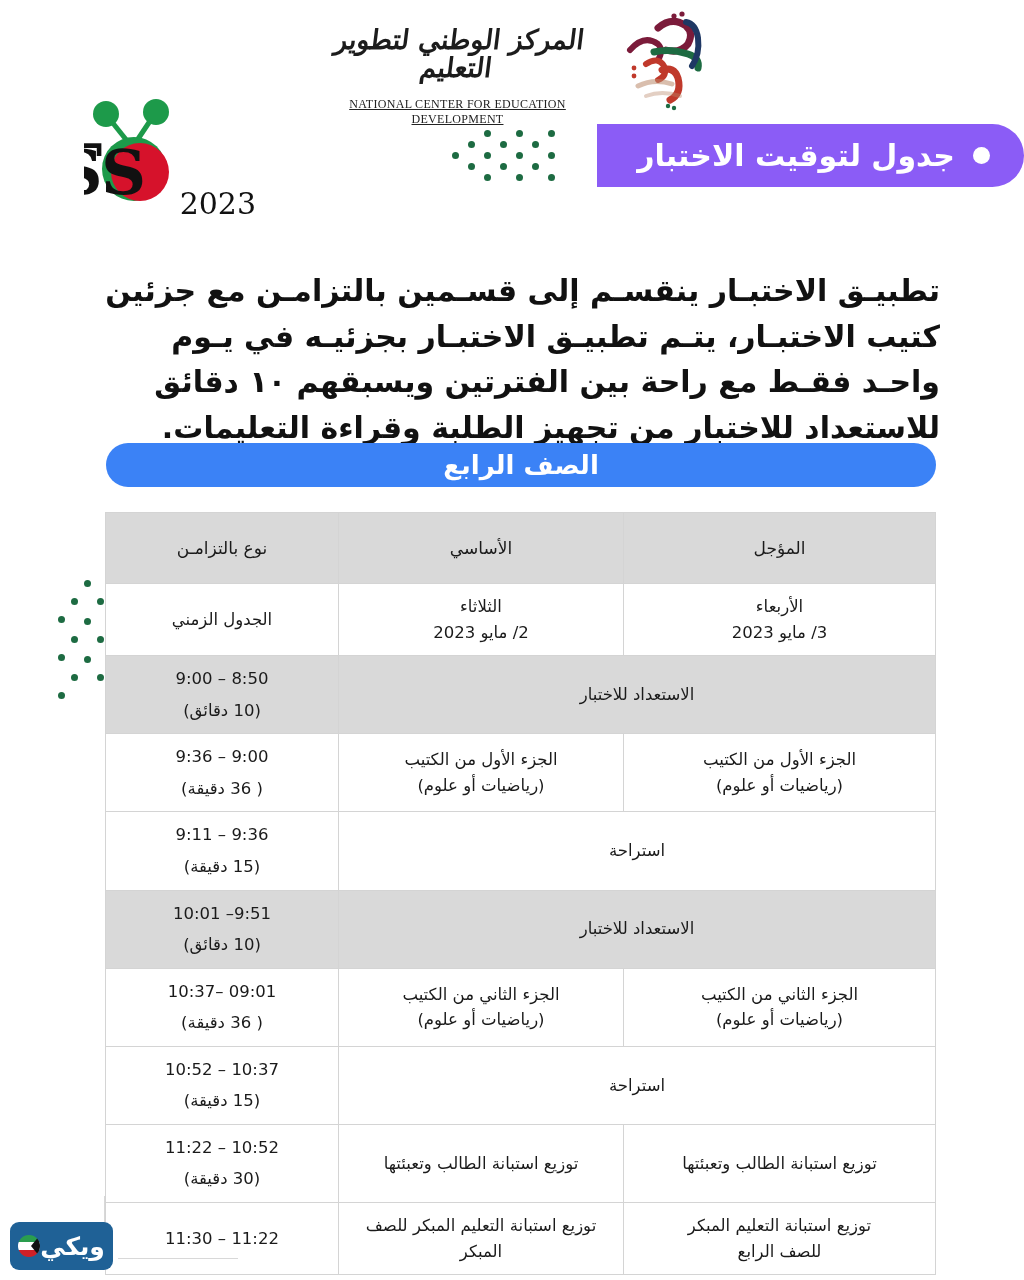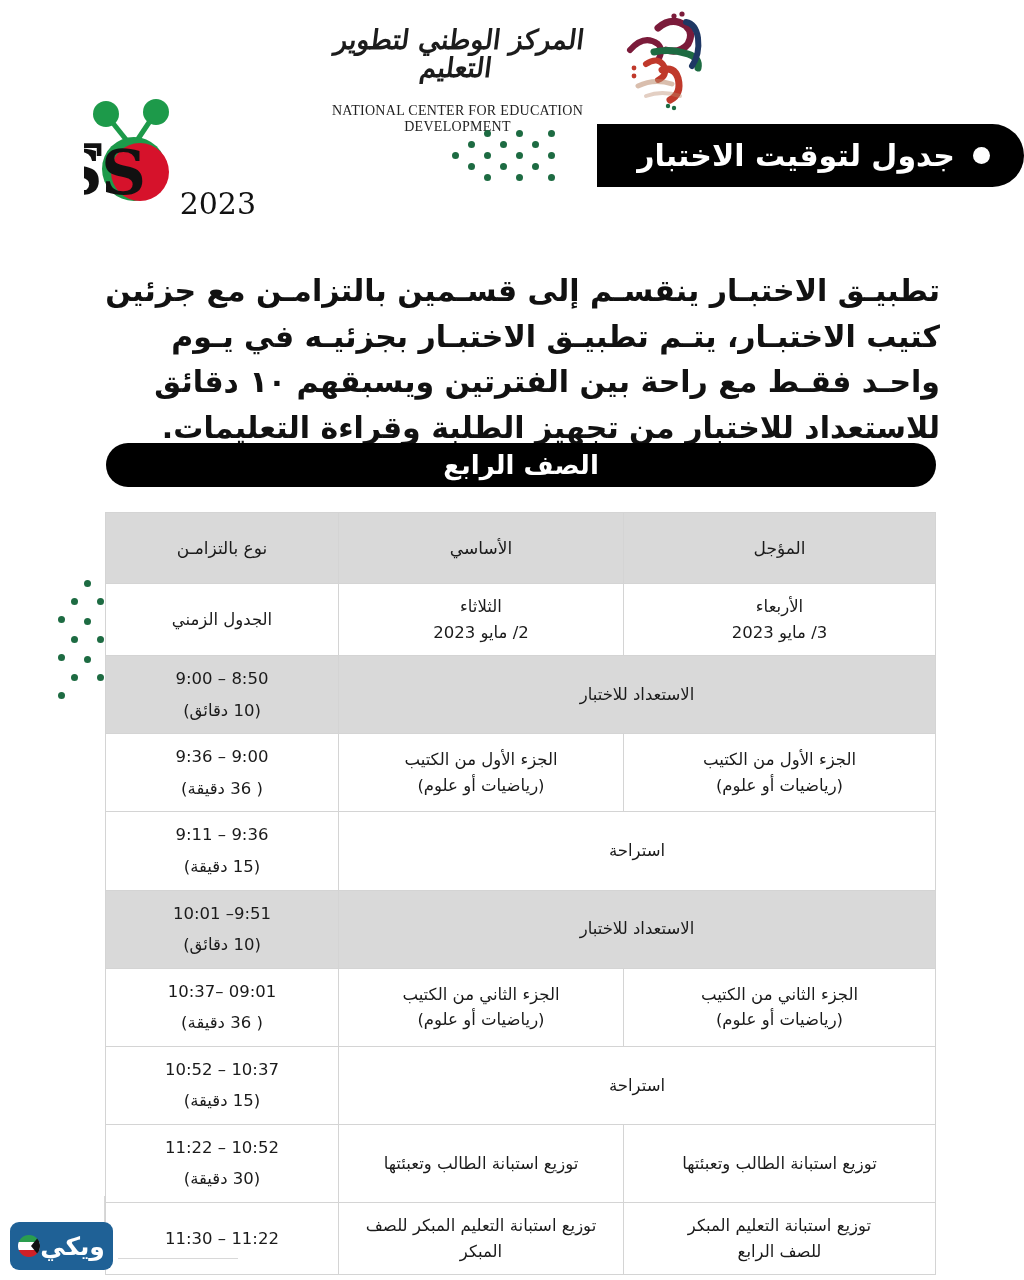--- a/index.html
+++ b/index.html
@@ -35,25 +35,26 @@
     font-size: 27px;
     font-weight: 700;
     color: #1c1c1c;
     letter-spacing: -1px;
     line-height: 1.05;
     direction: rtl;
     transform: skewX(-7deg);
   }
   .nced-en {
     font-family: "Liberation Serif", "DejaVu Serif", serif;
-    font-size: 14px;
+    font-size: 12px;
     letter-spacing: 0.3px;
     color: #222;
     direction: ltr;
-    margin-top: 20px;
+    margin-top: 14px;
+    text-decoration: underline;
   }
 
   .qawim-logo {
     position: absolute;
     top: 8px;
     left: 600px;
     width: 125px;
     height: 105px;
   }
   .qawim-logo svg { display: block; }
@@ -91,21 +92,21 @@
     background: #1d6b42;
   }
 
   
   .green-banner {
     position: absolute;
     top: 124px;
     left: 597px;
     width: 427px;
     height: 63px;
-    background: #000000;
+    background: #8b5cf6;
     border-top-right-radius: 32px;
     border-bottom-right-radius: 32px;
     display: flex;
     align-items: center;
     justify-content: flex-start;
     padding-right: 34px;
     box-sizing: border-box;
     gap: 18px;
   }
   .green-banner .bullet {
@@ -136,21 +137,21 @@
     letter-spacing: -0.2px;
   }
 
   
   .red-banner {
     position: absolute;
     top: 443px;
     left: 106px;
     width: 830px;
     height: 44px;
-    background: #000000;
+    background: #3b82f6;
     border-radius: 22px;
     display: flex;
     align-items: center;
     justify-content: center;
   }
   .red-banner .grade-text {
     color: #ffffff;
     font-size: 26px;
     font-weight: 700;
   }

